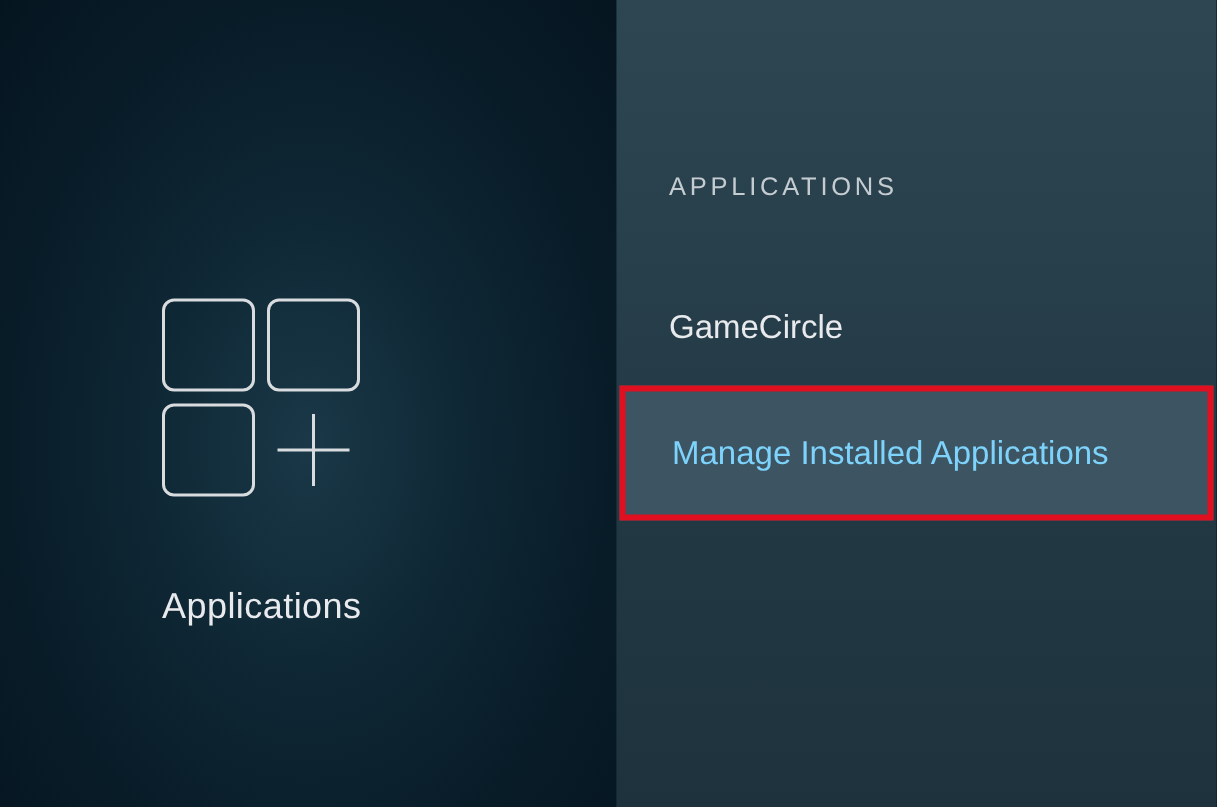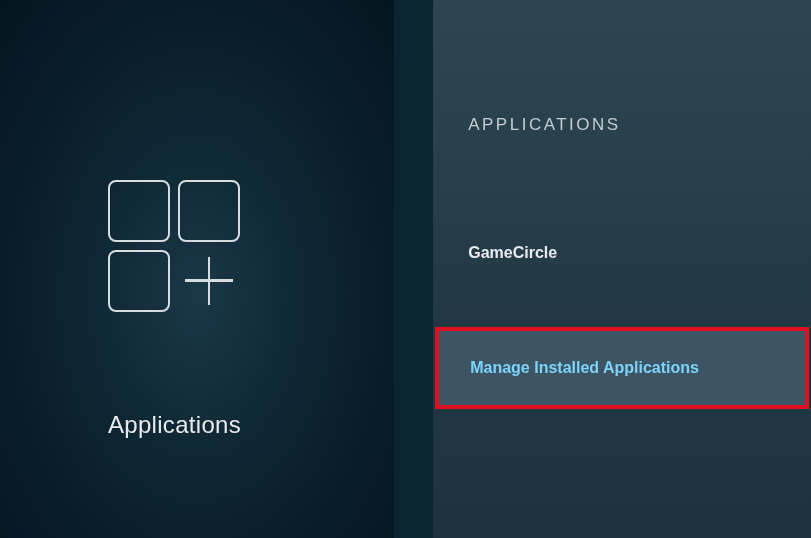--- a/index.html
+++ b/index.html
@@ -1,19 +1,18 @@
 <!DOCTYPE html>
 <html><head>
   <meta charset="utf-8">
   <style>
     * {
       margin: 0;
       padding: 0;
       box-sizing: border-box;
-      gap: 39px;
     }
     body {
       width: 811px;
       height: 538px;
       display: flex;
       font-family: -apple-system, BlinkMacSystemFont, "Segoe UI", Arial, sans-serif;
       overflow: hidden;
       background: #0a2530;
     }
     .left-panel {
@@ -79,22 +78,22 @@
     .section-header {
       color: #c5ccd1;
       font-size: 17px;
       font-weight: 400;
       letter-spacing: 2.5px;
       padding-left: 35px;
       margin-bottom: 48px;
     }
     .menu-item {
       color: #e8eaed;
-      font-size: 16px;
-      font-weight: 700;
+      font-size: 22px;
+      font-weight: 400;
       padding: 22px 35px;
       cursor: pointer;
     }
     .menu-item.selected {
       background: #3d5562;
       color: #7dd3fc;
       border: 4px solid #e01020;
       margin: 4px 2px 4px 2px;
       padding: 28px 31px;
     }

